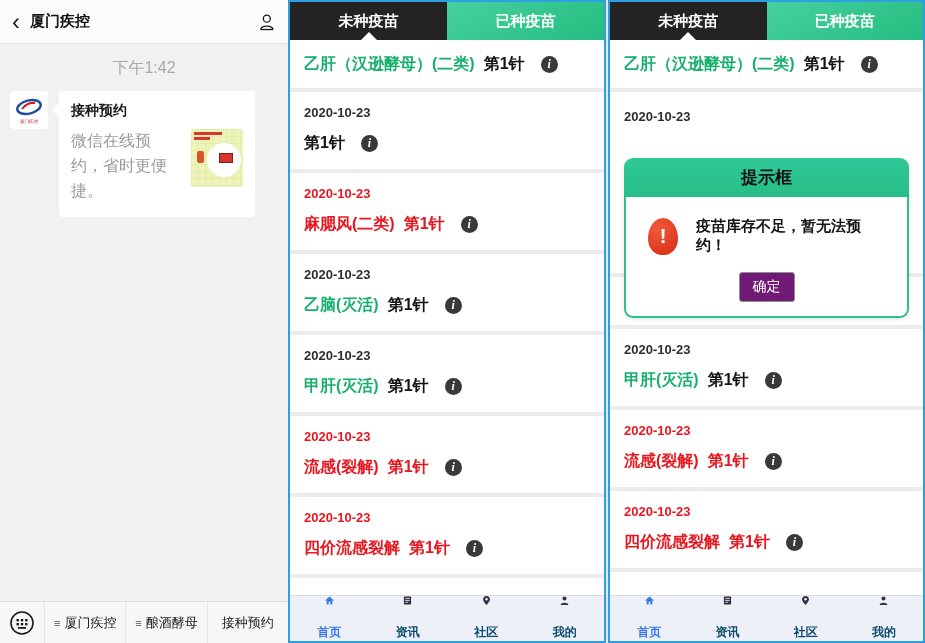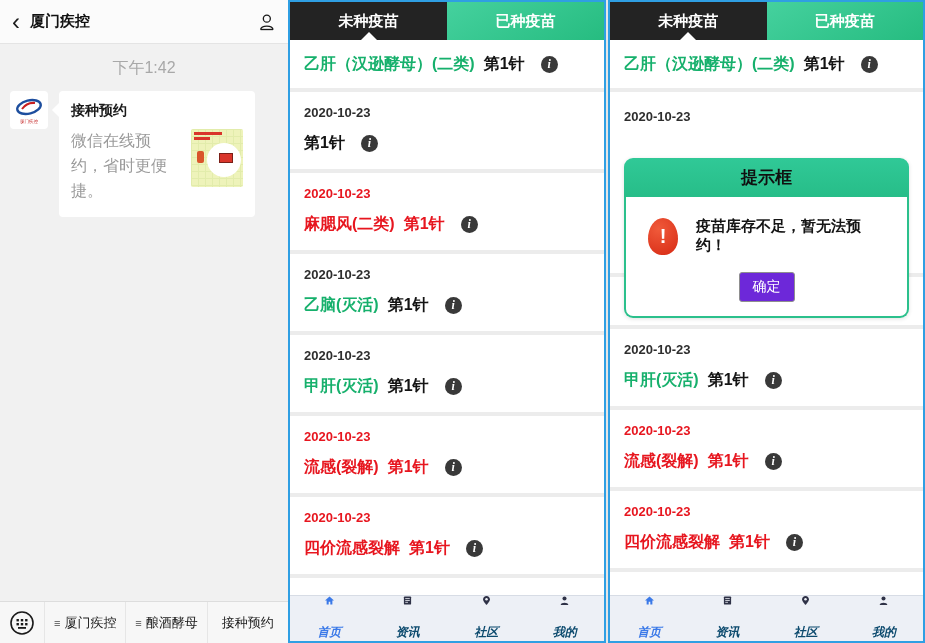--- a/index.html
+++ b/index.html
@@ -58,37 +58,37 @@
   .item-name-row { display:flex; align-items:center; }
   .item-name { font-size:16px; font-weight:bold; color:#16b06c; margin-right:9px; }
   .item-dose { font-size:16px; font-weight:bold; color:#141414; margin-right:16px; }
   .list-item.red .item-date, .list-item.red .item-name, .list-item.red .item-dose { color:#e7161f; }
   .info-icon { width:17px; height:17px; background:#393939; color:#fff; border-radius:50%;
                display:inline-flex; align-items:center; justify-content:center;
                font-family:"Liberation Serif", serif; font-style:italic; font-weight:bold; font-size:12px; cursor:pointer; }
   .covered-card { background:#fff; height:181px; flex-shrink:0; padding:13px 14px 0 14px; }
 
   .bottom-nav { height:46px; flex-shrink:0; background:#edf0f6; border-top:1px solid #d7dce5; display:flex; align-items:stretch; }
-  .nav-item { flex:1; display:flex; flex-direction:column; align-items:center; justify-content:flex-end; gap:19px; cursor:pointer;font-style:italic; }
+  .nav-item { flex:1; display:flex; flex-direction:column; align-items:center; justify-content:flex-end; gap:19px; cursor:pointer; }
   .nav-label { font-size:12px; font-weight:bold; color:#0c4a6e; }
   .nav-item.active .nav-label { color:#3a79e8; }
 
   
   .dialog { position:absolute; left:14px; right:14px; top:116px; z-index:5; border-radius:9px;
             box-shadow:0 1px 4px rgba(0,0,0,.12);margin-top:40px; }
   .dialog-header { background:linear-gradient(#30c997,#27bd88); color:#101010; font-size:17px; font-weight:bold;
                    text-align:center; padding:8px 0; border-radius:9px 9px 0 0; }
   .dialog-body { background:#fff; border:2px solid #2bc08c; border-top:none; border-radius:0 0 9px 9px; padding:20px 12px 14px 12px; }
   .dialog-row { display:flex; align-items:center; gap:18px; padding:0 10px; }
   .warn-icon { width:30px; height:37px; background:radial-gradient(circle at 35% 30%, #f05a3a, #d72a14);
                border-radius:50% 50% 46% 46% / 56% 56% 44% 44%;
                color:#fff; font-weight:bold; font-size:20px; display:flex; align-items:center; justify-content:center; flex-shrink:0; }
   .dialog-message { font-size:15px; font-weight:600; color:#141414; }
   .dialog-actions { text-align:center; margin-top:17px; }
-  .confirm-btn { background:#6d28d9; border:1px solid #8f8f8f; color:#fff; font-size:14px; padding:5px 13px; border-radius:3px;
+  .confirm-btn { background:#701a75; border:1px solid #8f8f8f; color:#fff; font-size:14px; padding:5px 13px; border-radius:3px;
                  font-family:inherit; cursor:pointer; }
 
   svg { display:block; }
 </style>
 </head>
 <body>
 
 <div class="stage">
 
   <section class="chat-panel">

